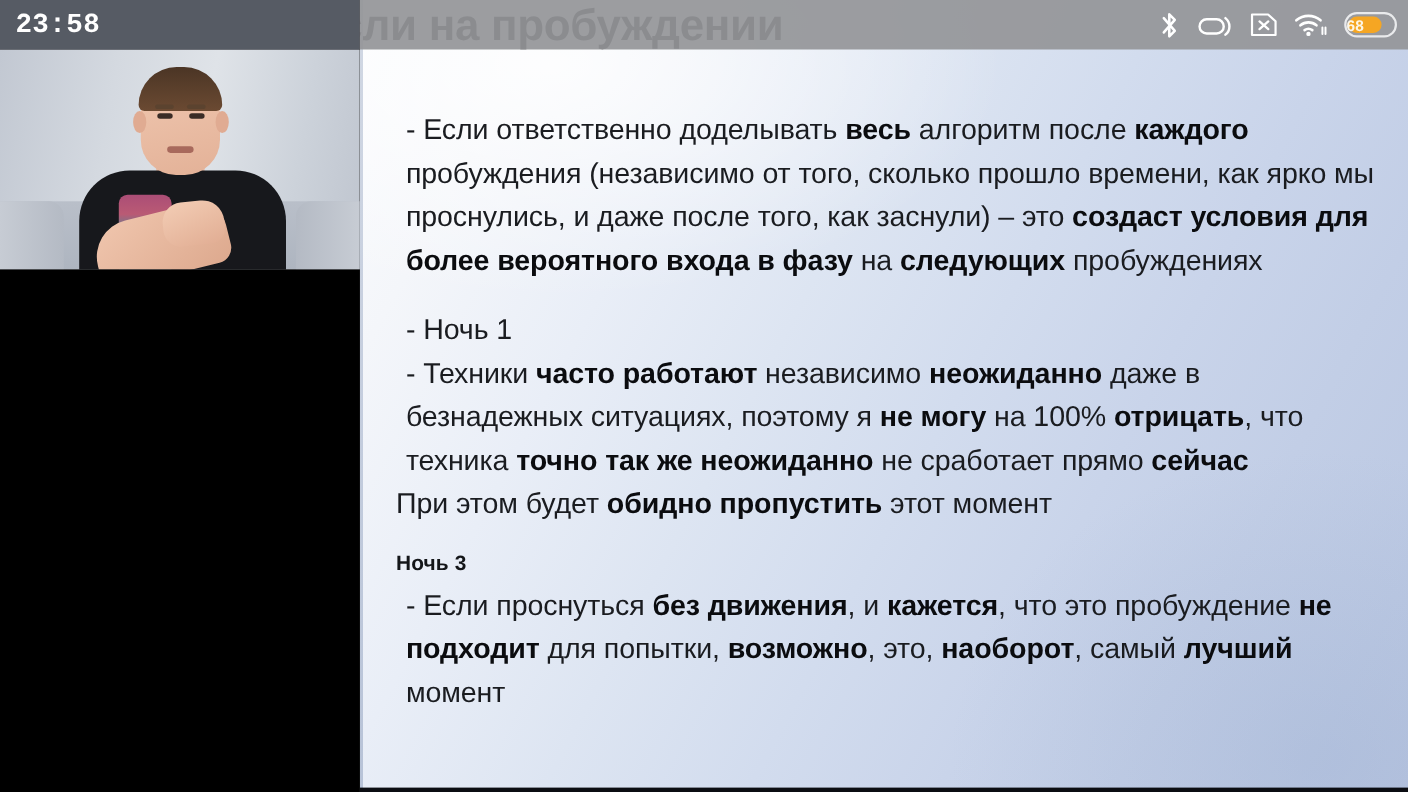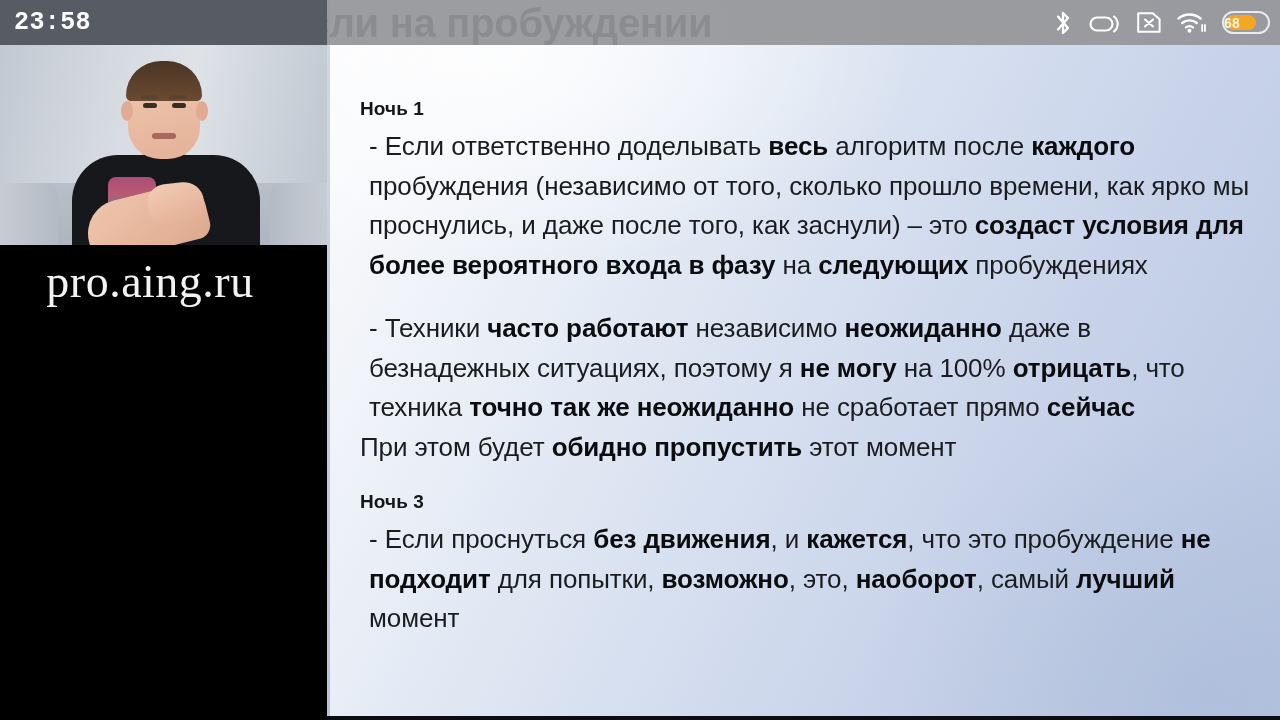--- a/index.html
+++ b/index.html
@@ -212,27 +212,27 @@
 
 <div id="screen">
 
   <div id="slide">
     <div id="slide-sheen"></div>
     <div id="slide-left-edge"></div>
 
     <div id="slide-body">
 
       <div class="night-block">
-        <div class="night-heading">Ночь 1</div>
         <div class="night-line indent">
           <span> - Если ответственно доделывать </span><b>весь</b><span> алгоритм после </span><b>каждого</b><span> пробуждения (независимо от того, сколько прошло времени, как ярко мы проснулись, и даже после того, как заснули) – это </span><b>создаст условия для более вероятного входа в фазу</b><span> на </span><b>следующих</b><span> пробуждениях</span>
         </div>
       </div>
 
       <div class="night-block">
+        <div class="night-line indent"> - Ночь 1</div>
         <div class="night-line indent">
           <span> - Техники </span><b>часто работают</b><span> независимо </span><b>неожиданно</b><span> даже в безнадежных ситуациях, поэтому я </span><b>не могу</b><span> на 100% </span><b>отрицать</b><span>, что техника </span><b>точно так же неожиданно</b><span> не сработает прямо </span><b>сейчас</b>
         </div>
         <div class="night-line">
           <span>При этом будет </span><b>обидно пропустить</b><span> этот момент</span>
         </div>
       </div>
 
       <div class="night-block">
         <div class="night-heading">Ночь 3</div>
@@ -261,21 +261,20 @@
       <div class="wv-ear-r"></div>
       <div class="wv-brow-l"></div>
       <div class="wv-brow-r"></div>
       <div class="wv-eye-l"></div>
       <div class="wv-eye-r"></div>
       <div class="wv-mouth"></div>
       <div class="wv-arm"></div>
       <div class="wv-hand"></div>
     </div>
     <div id="webcam-black"></div>
-    <div id="watermark">pro.aing.ru</div>
   </div>
 
   <div id="statusbar">
     <div id="statusbar-left-bg"></div>
     <div id="statusbar-right-bg"></div>
   </div>
 
   <div id="clock">23:58</div>
 
   <div id="status-icons">

